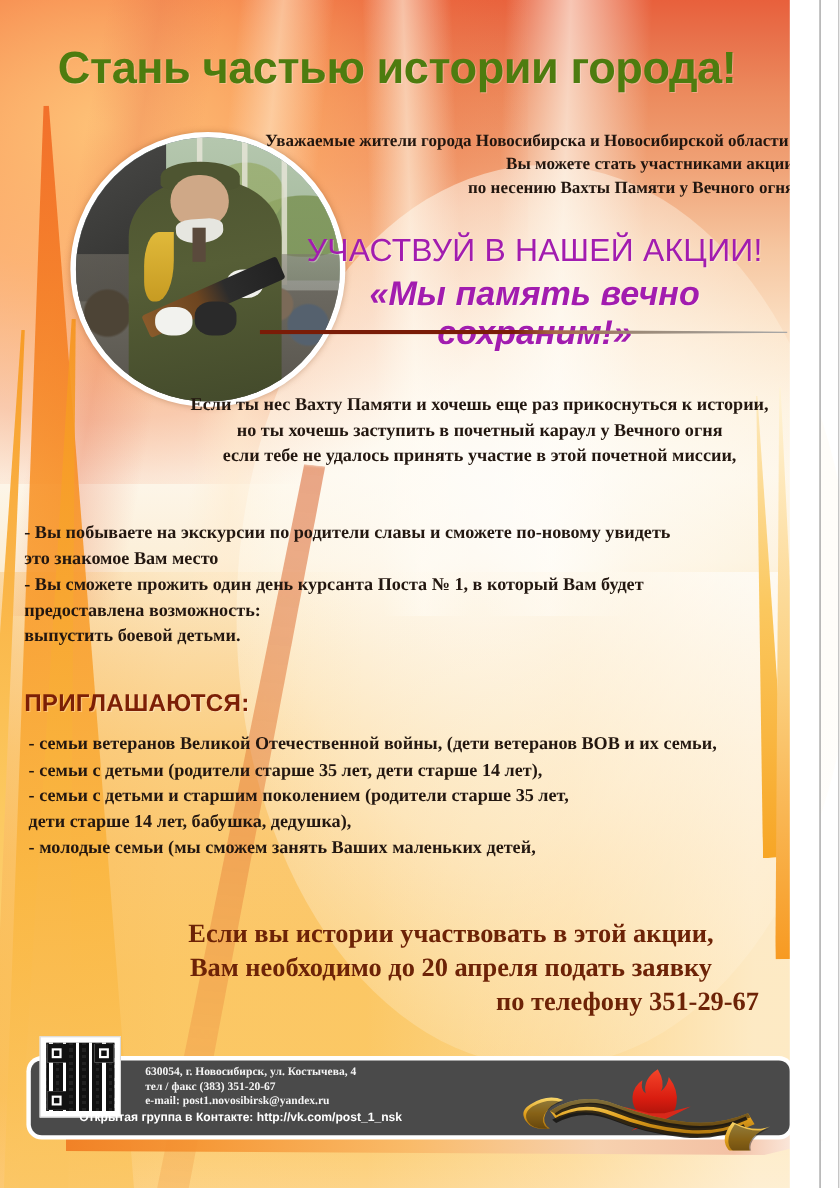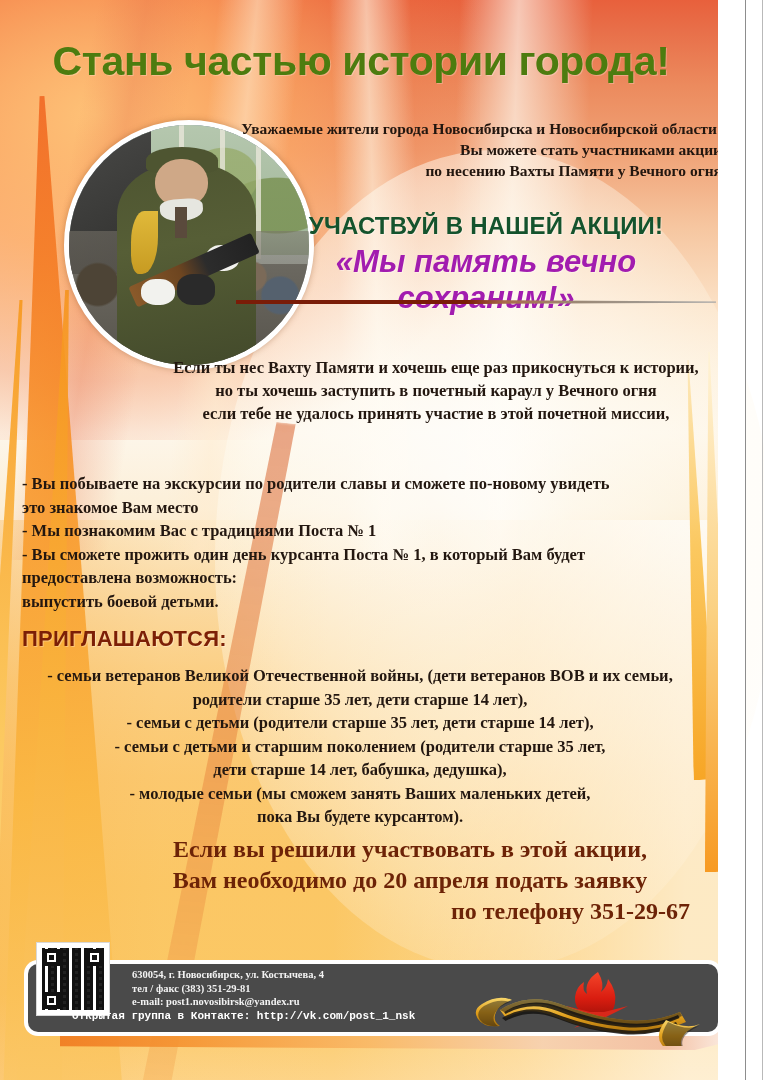--- a/index.html
+++ b/index.html
@@ -218,22 +218,22 @@
     line-height:21px;
     color:#22160f;
   }
 
   .slogan{
     position:absolute;left:250px;top:212px;width:472px;
     text-align:center;
   }
   .slogan .l1{
     font-family:"Liberation Sans", sans-serif;
-    font-weight:bold;font-size:24px;letter-spacing:.2px;
-    color:#14532d;
+    font-weight:normal;font-size:29px;letter-spacing:.2px;
+    color:#a21caf;
     text-shadow:1px 1px 0 rgba(255,255,255,.35);
   }
   .slogan .l2{
     margin-top:4px;
     font-family:"Liberation Sans", sans-serif;
     font-weight:bold;font-style:italic;font-size:31px;
     color:#a21caf;
     text-shadow:1px 1px 0 rgba(255,255,255,.35);
   }
 
@@ -279,21 +279,20 @@
     text-shadow:1px 1px 0 rgba(255,255,255,.3);
   }
 
   .list-b{
     position:absolute;left:26px;top:664px;width:668px;
     font-family:"Liberation Serif", serif;
     font-weight:bold;
     font-size:16.5px;
     line-height:23.5px;
     color:#231710;
-    text-align:center;
   }
 
   .cta{
     position:absolute;left:120px;top:834px;width:580px;
     text-align:center;
     font-family:"Liberation Serif", serif;
     font-weight:bold;
     font-size:24px;
     line-height:31px;
     color:#6d2307;
@@ -333,21 +332,21 @@
   .addr{
     position:absolute;left:132px;top:968px;width:330px;
     font-family:"Liberation Serif", serif;
     font-weight:bold;
     font-size:10.5px;
     line-height:13.6px;
     color:#f3f3f3;
   }
   .vk{
     position:absolute;left:36px;top:1010px;width:420px;
-    font-family:Liberation Mono, monospace;
+    font-family:Liberation Sans, sans-serif;
     font-weight:bold;
     font-size:11px;
     color:#ffffff;
     padding-left:36px;
   }
 
   
   .emblem{position:absolute;left:470px;top:966px;width:250px;height:80px;}
 </style>
 </head>
@@ -407,40 +406,37 @@
   <div class="para">
     <div>Если ты нес Вахту Памяти и хочешь еще раз прикоснуться к истории,</div>
     <div>но ты хочешь заступить в почетный караул у Вечного огня</div>
     <div>если тебе не удалось принять участие в этой почетной миссии,</div>
   </div>
 
 
   <div class="list-a">
     <div>- Вы побываете на экскурсии по родители славы и сможете по-новому увидеть</div>
     <div>это знакомое Вам место</div>
-    <div>- Мы познакомим Вас с традициями Поста № 1</div>
     <div>- Вы сможете прожить один день курсанта Поста № 1, в который Вам будет</div>
     <div>предоставлена возможность:</div>
     <div>выпустить боевой детьми.</div>
   </div>
 
   <div class="h3">ПРИГЛАШАЮТСЯ:</div>
 
   <div class="list-b">
     <div>- семьи ветеранов Великой Отечественной войны, (дети ветеранов ВОВ и их семьи,</div>
-    <div>родители старше 35 лет, дети старше 14 лет),</div>
     <div>-  семьи с детьми (родители старше 35 лет, дети старше 14 лет),</div>
     <div>- семьи с детьми и старшим поколением (родители старше 35 лет,</div>
     <div>дети старше 14 лет, бабушка, дедушка),</div>
     <div>- молодые семьи (мы сможем занять Ваших маленьких детей,</div>
-    <div>пока Вы будете курсантом).</div>
   </div>
 
   <div class="cta">
-    <div class="r1">Если вы решили участвовать в этой акции,</div>
+    <div class="r1">Если вы истории участвовать в этой акции,</div>
     <div class="r2">Вам необходимо до 20 апреля подать заявку</div>
     <div class="r3">по телефону 351-29-67</div>
   </div>
 
   <div class="footer"></div>
 
   <svg class="emblem" viewBox="0 0 250 80">
     <defs>
       <linearGradient id="gld" x1="0" y1="0" x2="0" y2="1">
         <stop offset="0%" stop-color="#f7d66a"></stop>
@@ -484,21 +480,21 @@
           <i></i>
         </span>
       <span class="qr-eye bl">
           <i></i>
         </span>
     </div>
   </div>
 
   <div class="addr">
     <div>630054, г. Новосибирск,  ул. Костычева, 4</div>
-    <div>тел / факс (383) 351-29-81</div>
+    <div>тел / факс (383) 351-20-67</div>
     <div>e-mail: post1.novosibirsk@yandex.ru</div>
   </div>
   <div class="vk">Открытая группа в Контакте: http://vk.com/post_1_nsk</div>
 
   <div class="right-margin"></div>
   <div class="page-rule r1"></div>
   <div class="page-rule r2"></div>
 </div>
 
 </body></html>

